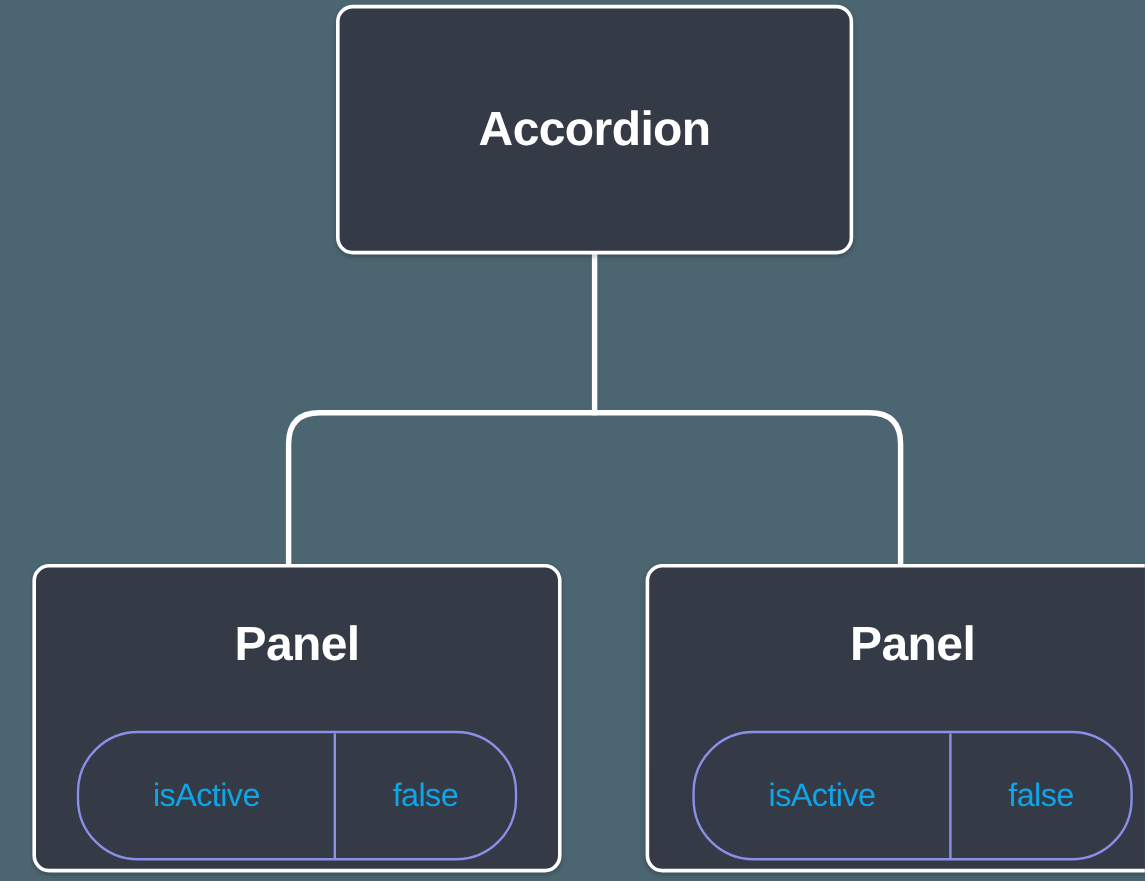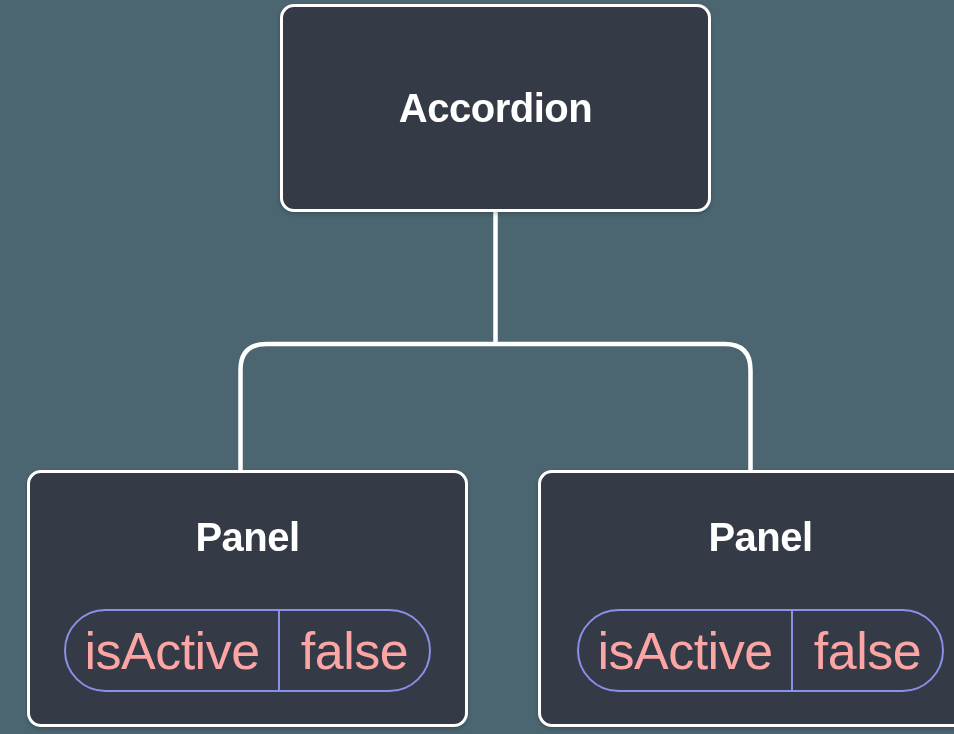--- a/index.html
+++ b/index.html
@@ -54,27 +54,27 @@
   }
   .node-panel-left  { left: 2px;   width: 441px; }
   .node-panel-right { left: 513px; width: 445px; }
   .node-panel .node-title {
     margin-top: 38px;
     line-height: 52px;
   }
   .state-pill {
     margin-top: 26px;
     width: 367px;
-    height: 83px;
+    height: 108px;
     border: 2.5px solid #8A8FE8;
     border-radius: 51px;
     display: flex;
     align-items: stretch;
-    color: #fca5a5;
-    font-size: 52px;
+    color: #0ea5e9;
+    font-size: 27px;
     letter-spacing: -0.5px;
     overflow: hidden;
   }
   .state-key {
     width: 214px;
     flex: none;
     border-right: 2.5px solid #8A8FE8;
     display: flex;
     align-items: center;
     justify-content: center;

